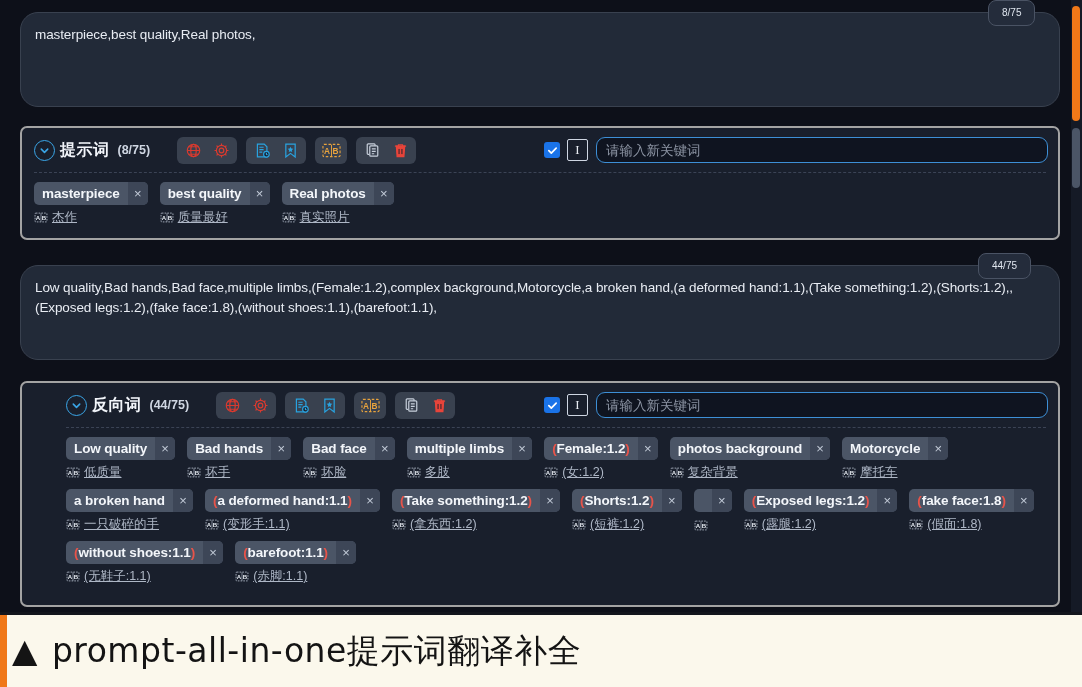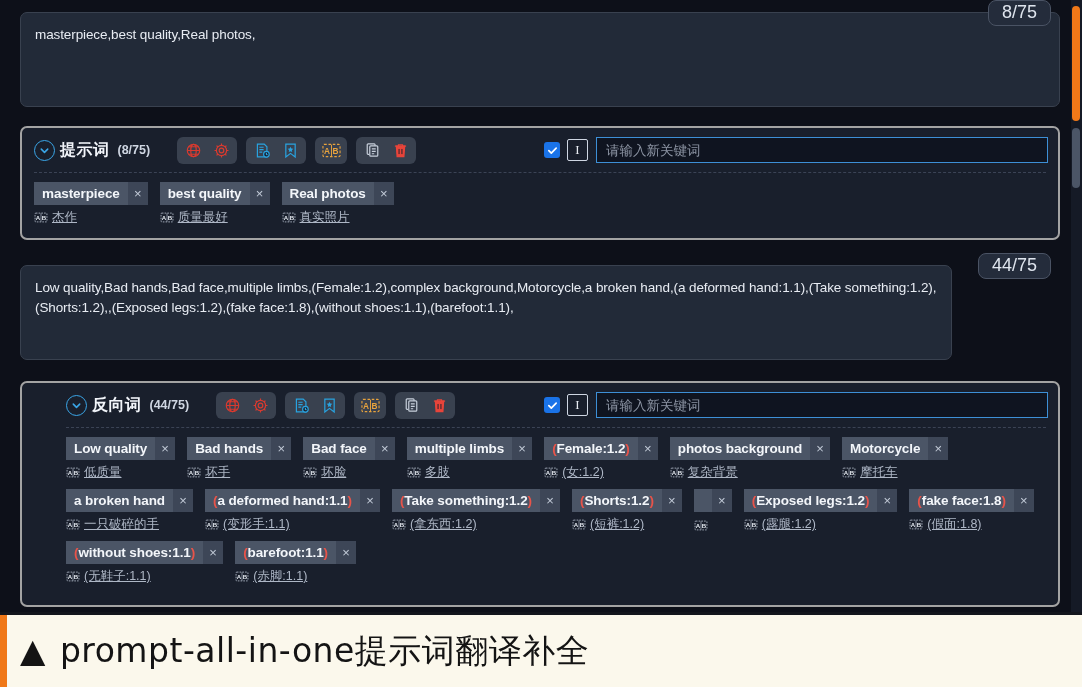--- a/index.html
+++ b/index.html
@@ -10,38 +10,38 @@
     overflow:hidden;
     position:relative;
   }
   .app{position:relative;width:1082px;height:687px;}
 
   
   .textarea-wrap{
     position:absolute;
     background:#222a38;
     border:1px solid #39414f;
-    border-radius:7px;
+    border-radius:18px;
     box-sizing:border-box;
   }
   .textarea-wrap .ta-text{
     color:#e8ecf3;
     font-size:13.5px;
     line-height:20px;
     padding:12px 14px 0 14px;
     word-break:break-word;
     letter-spacing:-0.1px;
   }
   .counter-badge{
     position:absolute;
     background:#242c3b;
     border:1px solid #4a5364;
     border-radius:8px;
     color:#dfe5ee;
-    font-size:18px;
+    font-size:10px;
     padding:4px 13px 5px 13px;
     z-index:40;
     line-height:15px;
   }
 
   
   .section{
     position:absolute;
     background:#191f2c;
     border:2px solid #a3a3a3;
@@ -104,21 +104,21 @@
     border:1.5px solid #cfd6e2;
     border-radius:2px;
     display:flex;align-items:center;justify-content:center;
     flex:0 0 auto;margin-right:8px;
     color:#e8ecf3;font-size:13px;font-family:"Liberation Serif",serif;
   }
   .kw-input{
     width:452px;height:26px;
     background:#0f1420;
     border:1px solid #3d8fd6;
-    border-radius:0;
+    border-radius:9px;
     color:#8c94a3;
     font-size:13.5px;
     padding:0 9px;
     box-sizing:border-box;
     outline:none;
     font-family:"Liberation Sans","DejaVu Sans",sans-serif;
   }
   .kw-input::placeholder{color:#8c94a3;}
 
   .divider{
@@ -133,21 +133,21 @@
     align-items:flex-start;
     gap:0px;
   }
   .tag-cell{
     margin-right:12px;
     margin-bottom:8px;
   }
   .chip{
     display:inline-flex;align-items:stretch;
     background:#4b5566;
-    border-radius:0;
+    border-radius:5px;
     height:23px;
     overflow:hidden;
   }
   .chip-label{
     display:flex;align-items:center;
     padding:0 8px;
     color:#f3f6fa;
     font-size:13.5px;
     font-weight:bold;
     white-space:nowrap;
@@ -193,21 +193,21 @@
     box-sizing:border-box;
     display:flex;align-items:center;
   }
   .caption-bar{
     position:absolute;left:0;top:0;width:7px;height:75px;
     background:#f07818;
   }
   .caption-text{
     color:#141414;
     font-size:33px;
-    padding-left:20px;
+    padding-left:12px;
     letter-spacing:0.5px;
     white-space:nowrap;
     font-family:"DejaVu Sans",sans-serif;
   }
 </style>
 </head>
 <body>
 
 <div class="app">
 
@@ -338,21 +338,21 @@
               <text x="17.4" y="14.6" font-family="Liberation Sans, sans-serif" font-size="11" font-weight="bold" fill="#e6ebf2" text-anchor="middle">B</text>
               <path d="M12 2.4v15.2" stroke="#aeb7c6" stroke-width="1.3"></path>
             </svg>
             <span>真实照片</span>
           </div></div>
       </div>
   </div>
 
   <div class="counter-badge" style="left:978px;top:253px;">44/75</div>
 
-  <div class="textarea-wrap" style="left:20px;top:265px;width:932px;height:95px;">
+  <div class="textarea-wrap" style="left:20px;top:265px;width:1040px;height:95px;">
     <div class="ta-text">Low quality,Bad hands,Bad face,multiple limbs,(Female:1.2),complex background,Motorcycle,a broken hand,(a deformed hand:1.1),(Take something:1.2),(Shorts:1.2),,(Exposed legs:1.2),(fake face:1.8),(without shoes:1.1),(barefoot:1.1),</div>
   </div>
 
   <div class="section" style="left:20px;top:381px;width:1040px;height:226px;padding-left:32px;">
 
     <div class="sec-head">
       <span class="chevron-circle">
         <svg width="11" height="11" viewBox="0 0 12 12">
             <path d="M2.5 4.5 L6 8 L9.5 4.5" stroke="#3aa6e8" stroke-width="1.7" fill="none" stroke-linecap="round" stroke-linejoin="round"></path>
           </svg>

